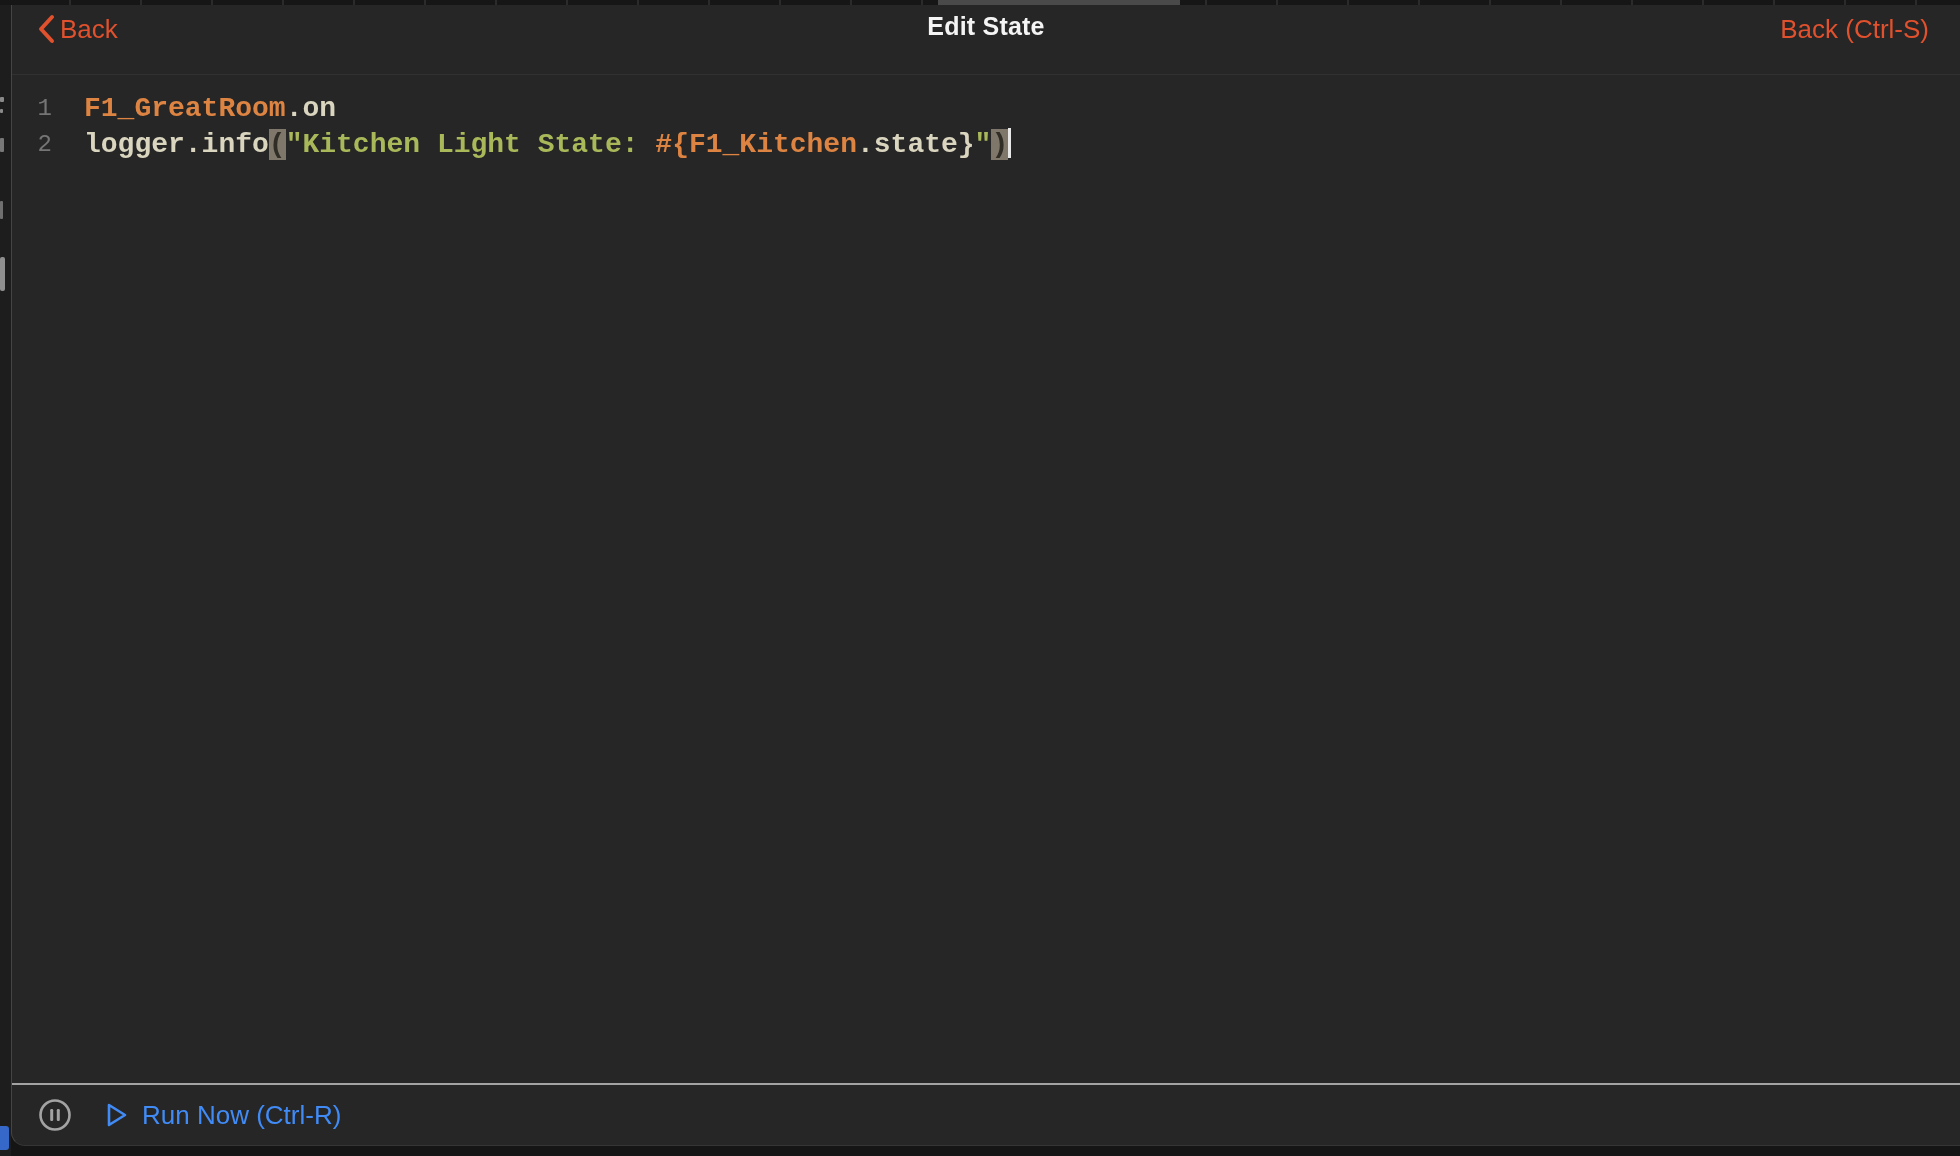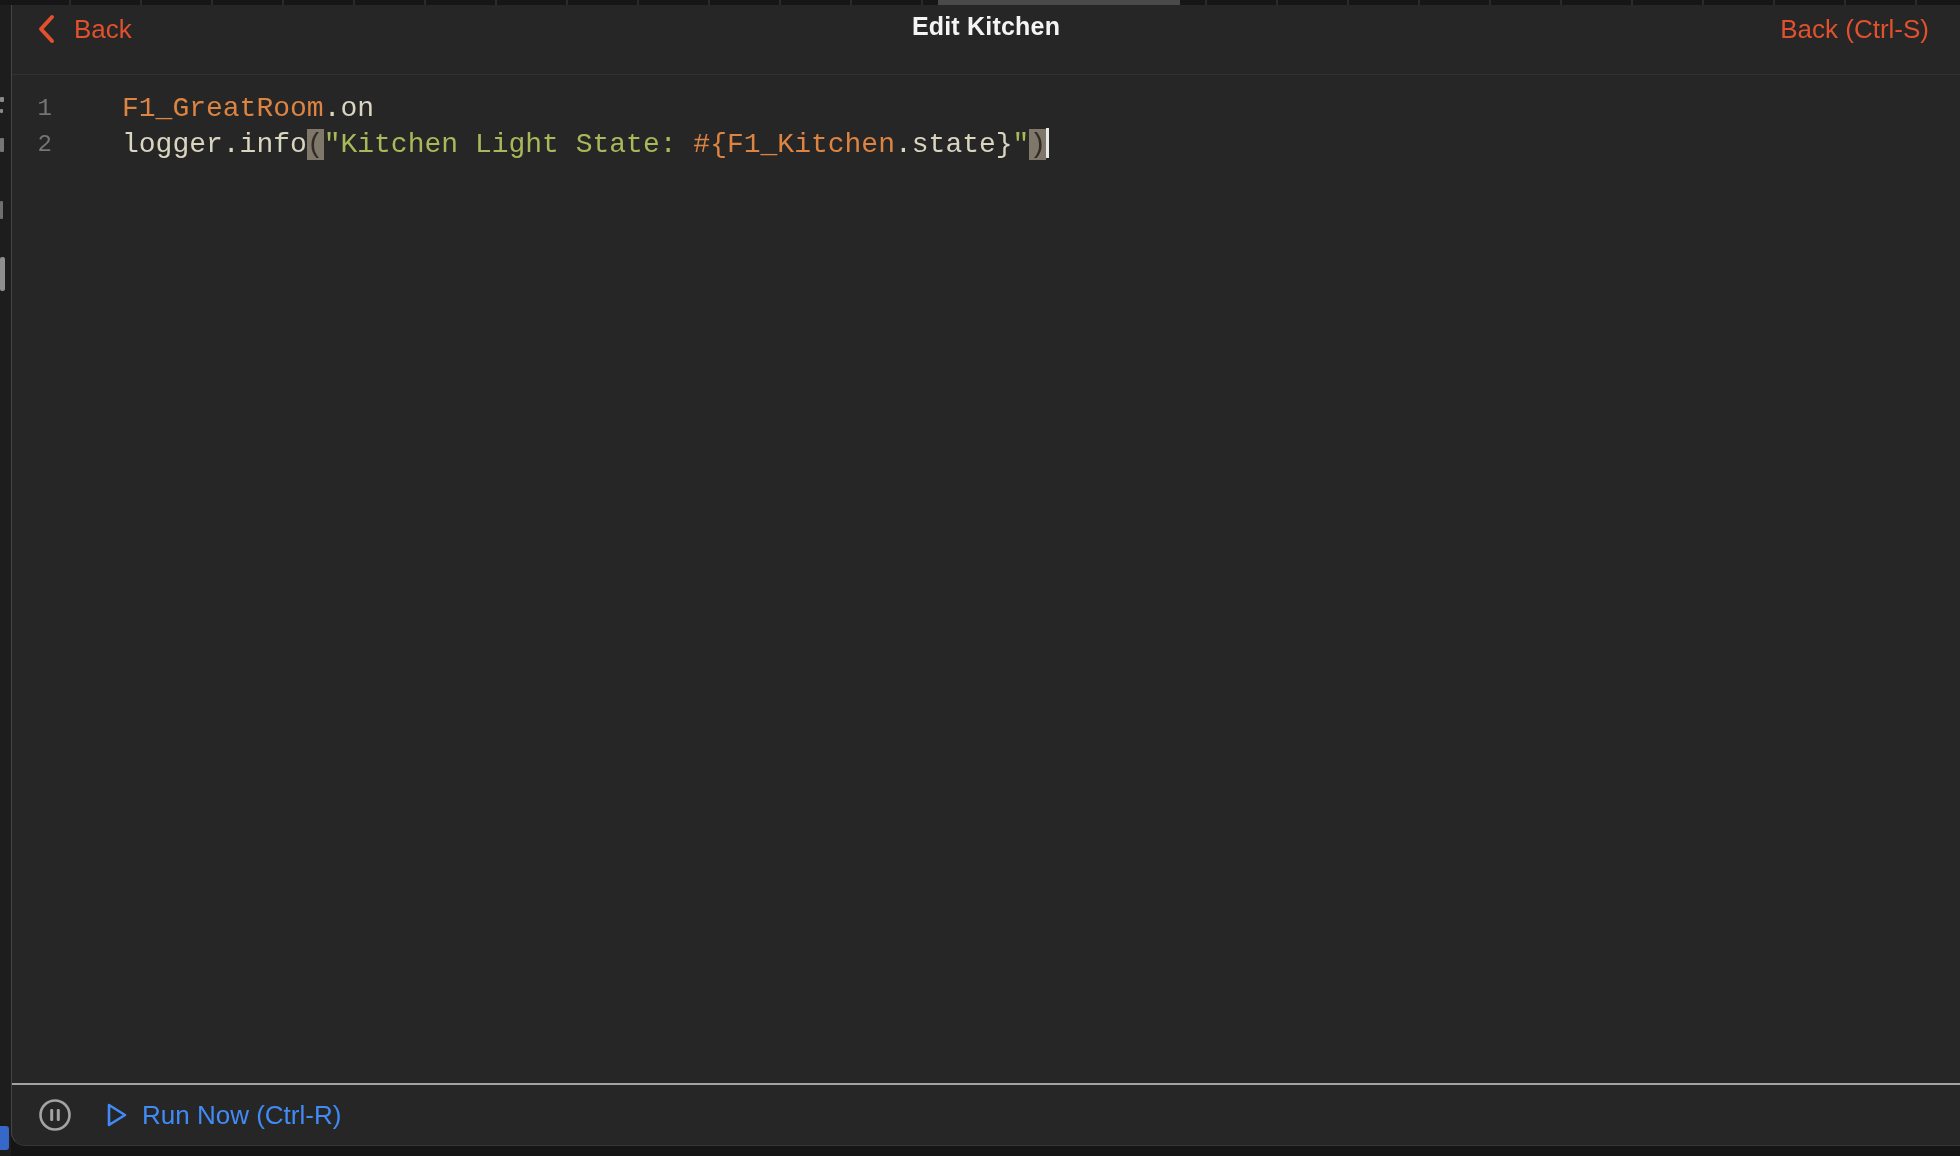--- a/index.html
+++ b/index.html
@@ -54,21 +54,21 @@
 
   
   .navbar {
     position: relative;
     height: 70px;
     flex: 0 0 70px;
     border-bottom: 1px solid #313131;
   }
   .back-btn {
     position: absolute; left: 26px; top: 8px; height: 32px;
-    display: flex; align-items: center; gap: 19px;
+    display: flex; align-items: center; gap: 5px;
     color: var(--accent); font-size: 26px; cursor: pointer;
   }
   .back-btn svg { display: block; }
   .title-block {
     position: absolute; left: 0; right: 0; top: 7px;
     text-align: center;
   }
   .nav-title { color: #f4f4f4; font-size: 25px; font-weight: 700; letter-spacing: .2px; }
   .nav-subtitle { color: #9b9b9b; font-size: 19px; margin-top: 3px; }
   .save-btn {
@@ -87,21 +87,21 @@
     overflow: hidden;
   }
   .code-line { display: flex; white-space: pre; }
   .gutter {
     flex: 0 0 40px; width: 40px;
     text-align: right;
     color: #757575;
     font-size: 24px; line-height: 36px;
     user-select: none;
   }
-  .code-content { margin-left: 70px; }
+  .code-content { margin-left: 32px; font-weight: bold; }
   .tok-plain    { color: var(--code-plain); }
   .tok-variable { color: var(--code-orange); }
   .tok-string   { color: var(--code-string); }
   .tok-bracket-match {
     background: var(--bracket-bg);
     color: #2f2d26;
   }
   .tok-cursor {
     display: inline-block;
     width: 3px; height: 30px;
@@ -144,21 +144,21 @@
   <div class="navbar">
     <div class="back-btn">
       <span>
         <svg width="17" height="30" viewBox="0 0 17 30">
           <polyline points="14,3 3,15 14,27" fill="none" stroke="#e1512d" stroke-width="4" stroke-linecap="round" stroke-linejoin="round"></polyline>
         </svg>
       </span>
       <span>Back</span>
     </div>
     <div class="title-block">
-      <div class="nav-title">Edit Kitchen</div>
+      <div class="nav-title">Edit State</div>
     </div>
     <div class="save-btn">
       <span>Back (Ctrl-S)</span>
     </div>
   </div>
 
   <div class="editor">
     <div>
         <div class="code-line"><span class="gutter">1</span><span class="code-content"><span class="tok-variable">F1_GreatRoom</span><span class="tok-plain">.on</span></span></div>
         <div class="code-line"><span class="gutter">2</span><span class="code-content"><span class="tok-plain">logger.info</span><span class="tok-bracket-match">(</span><span class="tok-string">"Kitchen Light State: </span><span class="tok-variable">#{F1_Kitchen</span><span class="tok-plain">.state</span><span class="tok-plain">}</span><span class="tok-string">"</span><span class="tok-bracket-match">)</span><span class="tok-cursor"></span></span></div>

